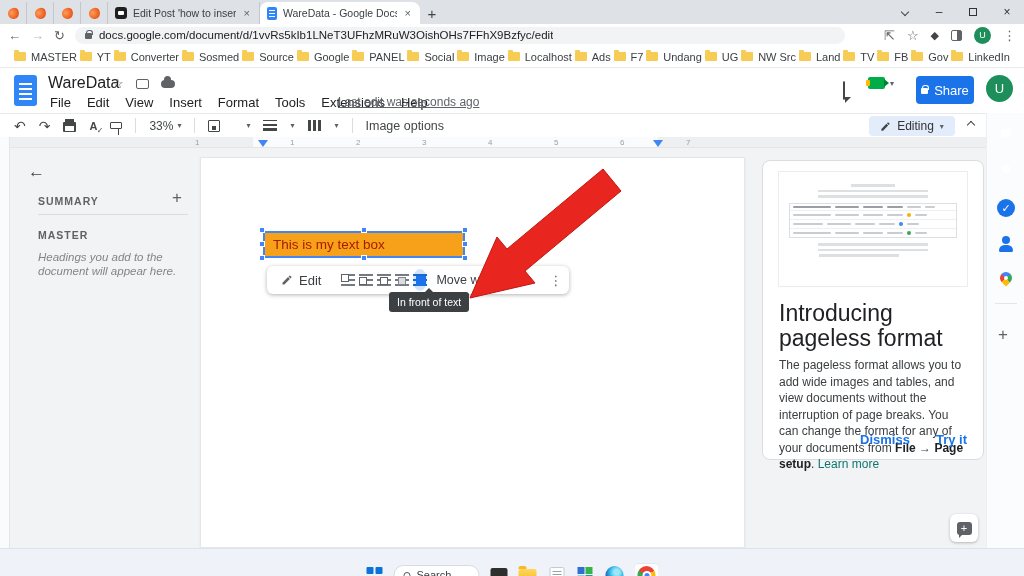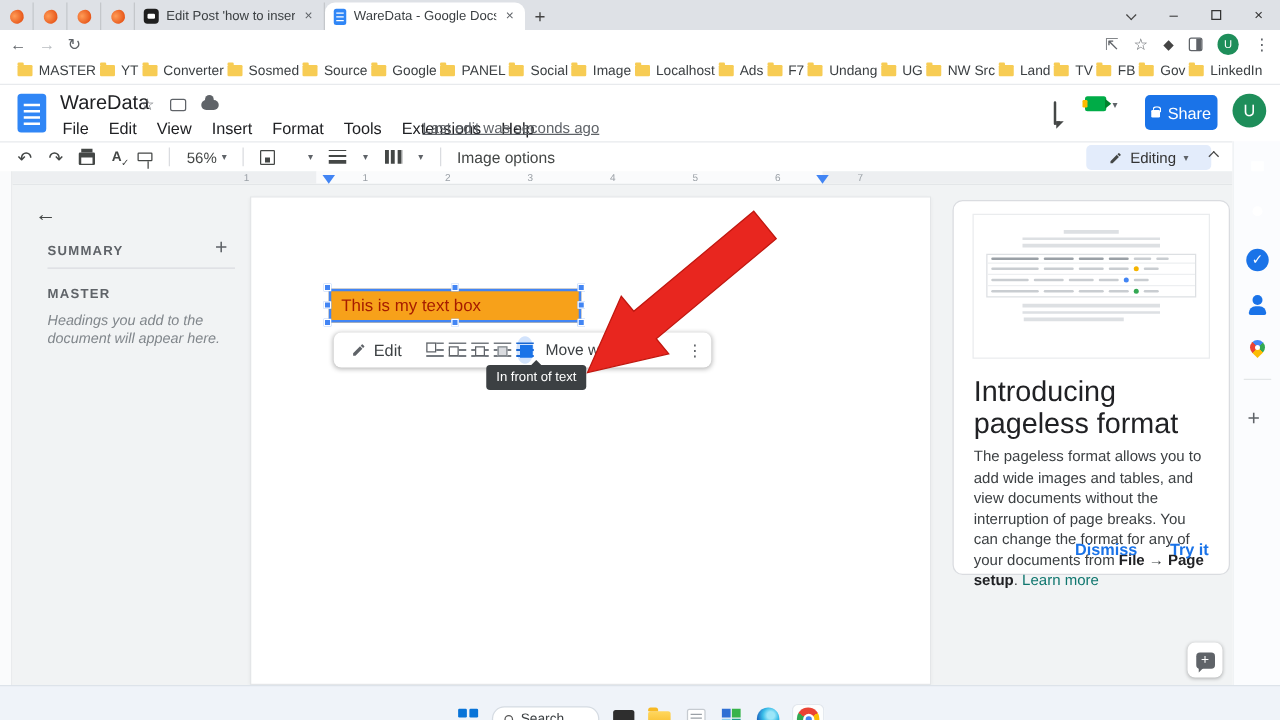--- a/index.html
+++ b/index.html
@@ -84,21 +84,21 @@
   .spell-ic { font-size:11px; font-weight:bold; color:#444746; position:relative; }
   .spell-ic::after { content:"✓"; position:absolute; right:-6px; bottom:-3px; font-size:8px; font-weight:normal; }
   .roller-ic { width:12px; height:7px; border:1.5px solid #444746; border-radius:1px; position:relative; }
   .roller-ic::after { content:""; position:absolute; right:2px; top:6px; width:1.5px; height:6px; background:#444746; }
   .crop-ic { width:12px; height:12px; border:1.5px solid #444746; border-radius:1px; position:relative; }
   .crop-ic::after { content:""; position:absolute; left:3px; bottom:1px; width:4px; height:4px; background:#444746; }
   .pen-ic { width:13px; height:4px; background:linear-gradient(90deg,#444746 70%, #8A8D90 70%); clip-path:polygon(0 0, 80% 0, 100% 50%, 80% 100%, 0 100%); transform:rotate(-35deg); }
   .lw-ic { width:14px; height:11px; background:linear-gradient(to bottom,#444746 0 1px, transparent 1px 4px, #444746 4px 6px, transparent 6px 8px, #444746 8px 11px); }
   .dash-ic { width:14px; height:11px; background:repeating-linear-gradient(90deg,#444746 0 3px, transparent 3px 5px); background-size:14px 1.5px; background-repeat:repeat-y; background-position:0 1px; }
   #img-opts { font-size:12.5px; color:#444746; }
-  #editing-pill { position:absolute; left:869px; top:2px; width:100px; height:20px; background:#E3ECFB; border-radius:4px; display:flex; align-items:center; justify-content:center; gap:6px; font-size:12px; color:#333; }
+  #editing-pill { position:absolute; left:869px; top:2px; width:86px; height:20px; background:#E3ECFB; border-radius:4px; display:flex; align-items:center; justify-content:center; gap:6px; font-size:12px; color:#333; }
   #collapse-chev { position:absolute; left:968px; top:8px; }
 
   
   #ruler { position:absolute; left:10px; top:137px; width:976px; height:11px; background:#FAFBFC; border-bottom:1px solid #E3E6E8; font-size:8px; color:#9AA0A6; }
   #ruler .shade { position:absolute; top:0; height:100%; background:#EDEFF1; }
   .ruler-num { position:absolute; top:1px; }
   .tri { position:absolute; top:3px; width:0; height:0; border-left:5px solid transparent; border-right:5px solid transparent; border-top:7px solid #4285F4; }
 
   
   #vruler { position:absolute; left:0; top:137px; width:10px; height:411px; background:#FAFBFC; border-right:1px solid #E3E6E8; }
@@ -249,20 +249,24 @@
           <span class="maxbox"></span>
         </div>
       <div class="winbtn">×</div>
     </div>
   </div>
 
   <div id="addrbar">
     <span class="nav-ic">←</span>
     <span class="nav-ic dis">→</span>
     <span class="nav-ic">↻</span>
+    <div id="omnibox">
+      <span class="lock"></span>
+      <span id="url">docs.google.com/document/d/1vvRs5kIb1LNeT3UFhzMRuW3OishOHs7FFhX9Bzfyc/edit</span>
+    </div>
     <div class="bar-right">
       <span class="nav-ic">⇱</span>
       <span class="nav-ic">☆</span>
       <span class="puzzle">◆</span>
       <span class="panel-ic"></span>
       <span class="mini-avatar">U</span>
       <span class="nav-ic">⋮</span>
     </div>
   </div>
 
@@ -402,21 +406,21 @@
   </div>
 
   <div id="toolbar">
     <span class="tb-ic">↶</span>
     <span class="tb-ic">↷</span>
     <span class="print-ic"></span>
     <span class="spell-ic">A</span>
     <span class="roller-ic"></span>
     <span class="tb-sep"></span>
     <span class="tb-zoom">
-        <span>56%</span>
+        <span>33%</span>
         <span class="caret">▾</span>
       </span>
     <span class="tb-sep"></span>
     <span class="crop-ic"></span>
     <span class="tb-ic"><span class="pen-ic"></span></span>
       <span class="caret">▾</span>
     <span class="lw-ic"></span>
       <span class="caret">▾</span>
     <span class="dash-ic"></span>
       <span class="caret">▾</span>

